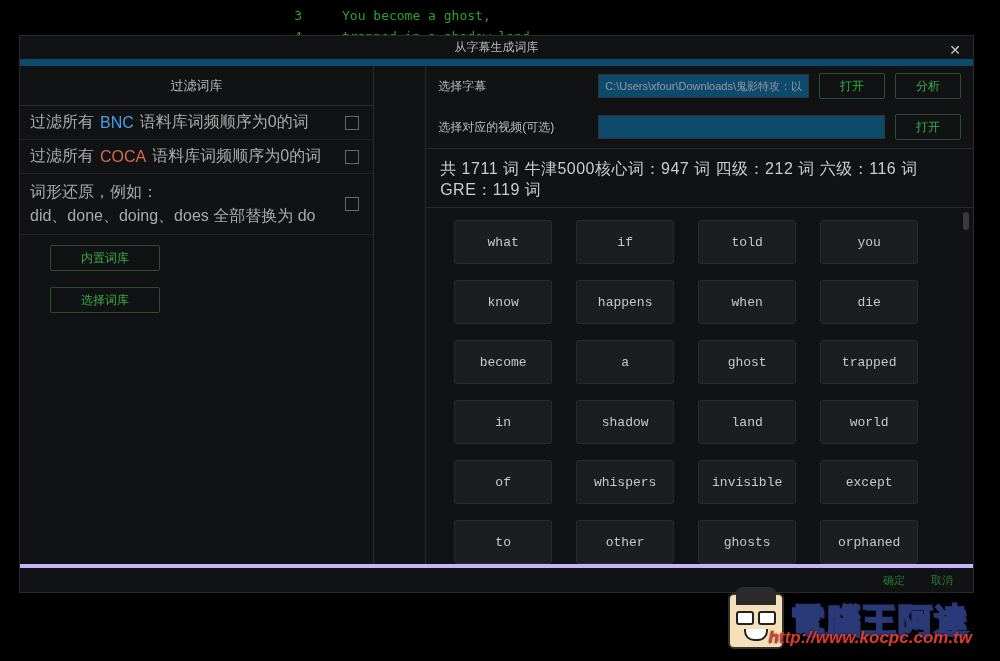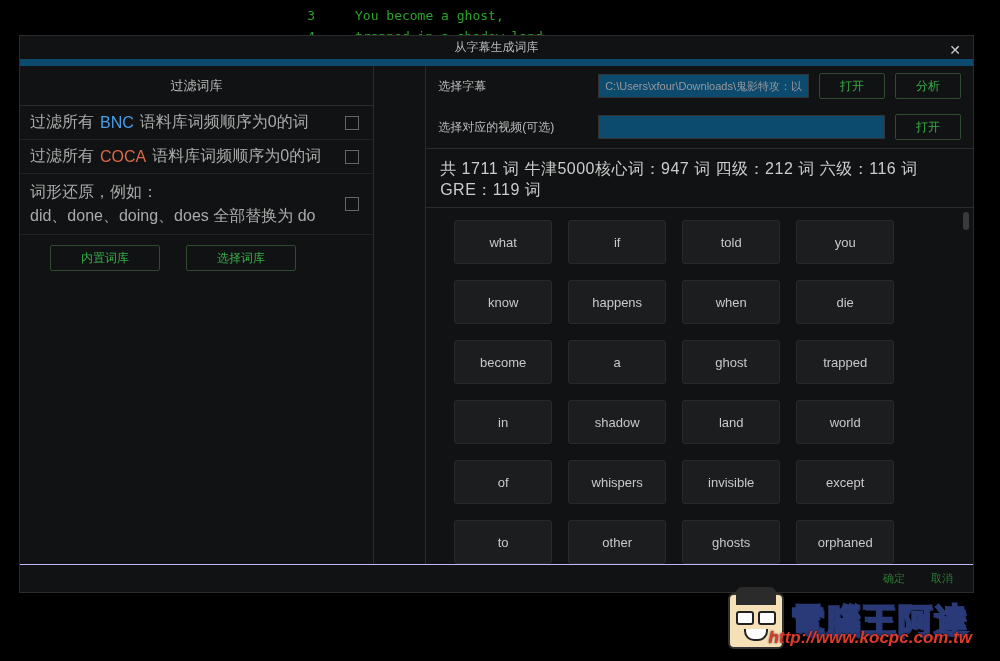--- a/index.html
+++ b/index.html
@@ -11,21 +11,21 @@
       overflow: hidden;
       position: relative;
       color: #bbb;
     }
     .bg-code {
       position: absolute;
       top: 0; left: 0;
       color: #2aa32a;
       font-family: monospace;
       font-size: 13px;
-      padding: 6px 25px;
+      padding: 6px 12px;
       line-height: 1.6;
     }
     .bg-code .ln { display: inline-block; width: 50px; text-align: right; padding-right: 40px; }
     .bg-code .txt{ margin-left: 280px;}
     .dialog {
       position: absolute;
       top: 35px;
       left: 19px;
       width: 955px;
       height: 558px;
@@ -89,22 +89,22 @@
       width: 14px; height: 14px;
       border: 1px solid #666;
       margin-left: auto;
       margin-right: 4px;
       cursor: pointer;
     }
     .filter-row.multi { line-height: 1.5;}
     .left-buttons {
       padding: 10px 30px;
       display: flex;
-      flex-direction: row;
-      gap: 26px;
+      flex-direction: column;
+      gap: 16px;
     }
     .btn {
       height: 26px;
       padding: 0 20px;
       border: 1px solid #2f4a31;
       color: #37af47;
       background: transparent;
       font-size: 12px;
       cursor: pointer;
       border-radius: 2px;
@@ -143,40 +143,41 @@
       border-bottom: 1px solid #2b2b2b;
       letter-spacing: .5px;
     }
     .word-grid-wrap{
       flex:1; overflow: hidden; position: relative;
       padding: 12px 18px 8px 28px;
     }
     .word-grid {
       display: grid;
       grid-template-columns: repeat(4, 98px);
-      gap: 16px 16px;
+      gap: 16px 24px;
+      font-family: Liberation Mono, monospace;
     }
     .word {
       height: 44px;
       background: #1c1d1f;
       border: 1px solid #2a2a2a;
       border-radius: 3px;
       display: flex; align-items: center; justify-content: center;
       font-size: 13px;
       color: #c8c8c8;
       cursor: pointer;
     }
     .scroll-hint{
       position:absolute; right:4px; top:4px; bottom:4px; width:6px;
     }
     .scroll-thumb{
       position:absolute; right:0; top:0; width:6px; height:18px; background:#3a3a3a; border-radius:3px;
     }
     .dialog-footer{
-      height:28px;border-top:1px solid #c4b5fd;
+      height:28px;border-top:4px solid #c4b5fd;
       display:flex;justify-content:flex-end;align-items:center;
       gap:26px;padding:0 20px;font-size:11px;color:#2c7a35;
     }
     .watermark {
       position: absolute;
       bottom: 12px; right: 30px;
       display: flex; align-items: center; gap: 6px;
       pointer-events: none;
     }
     .wm-face{

